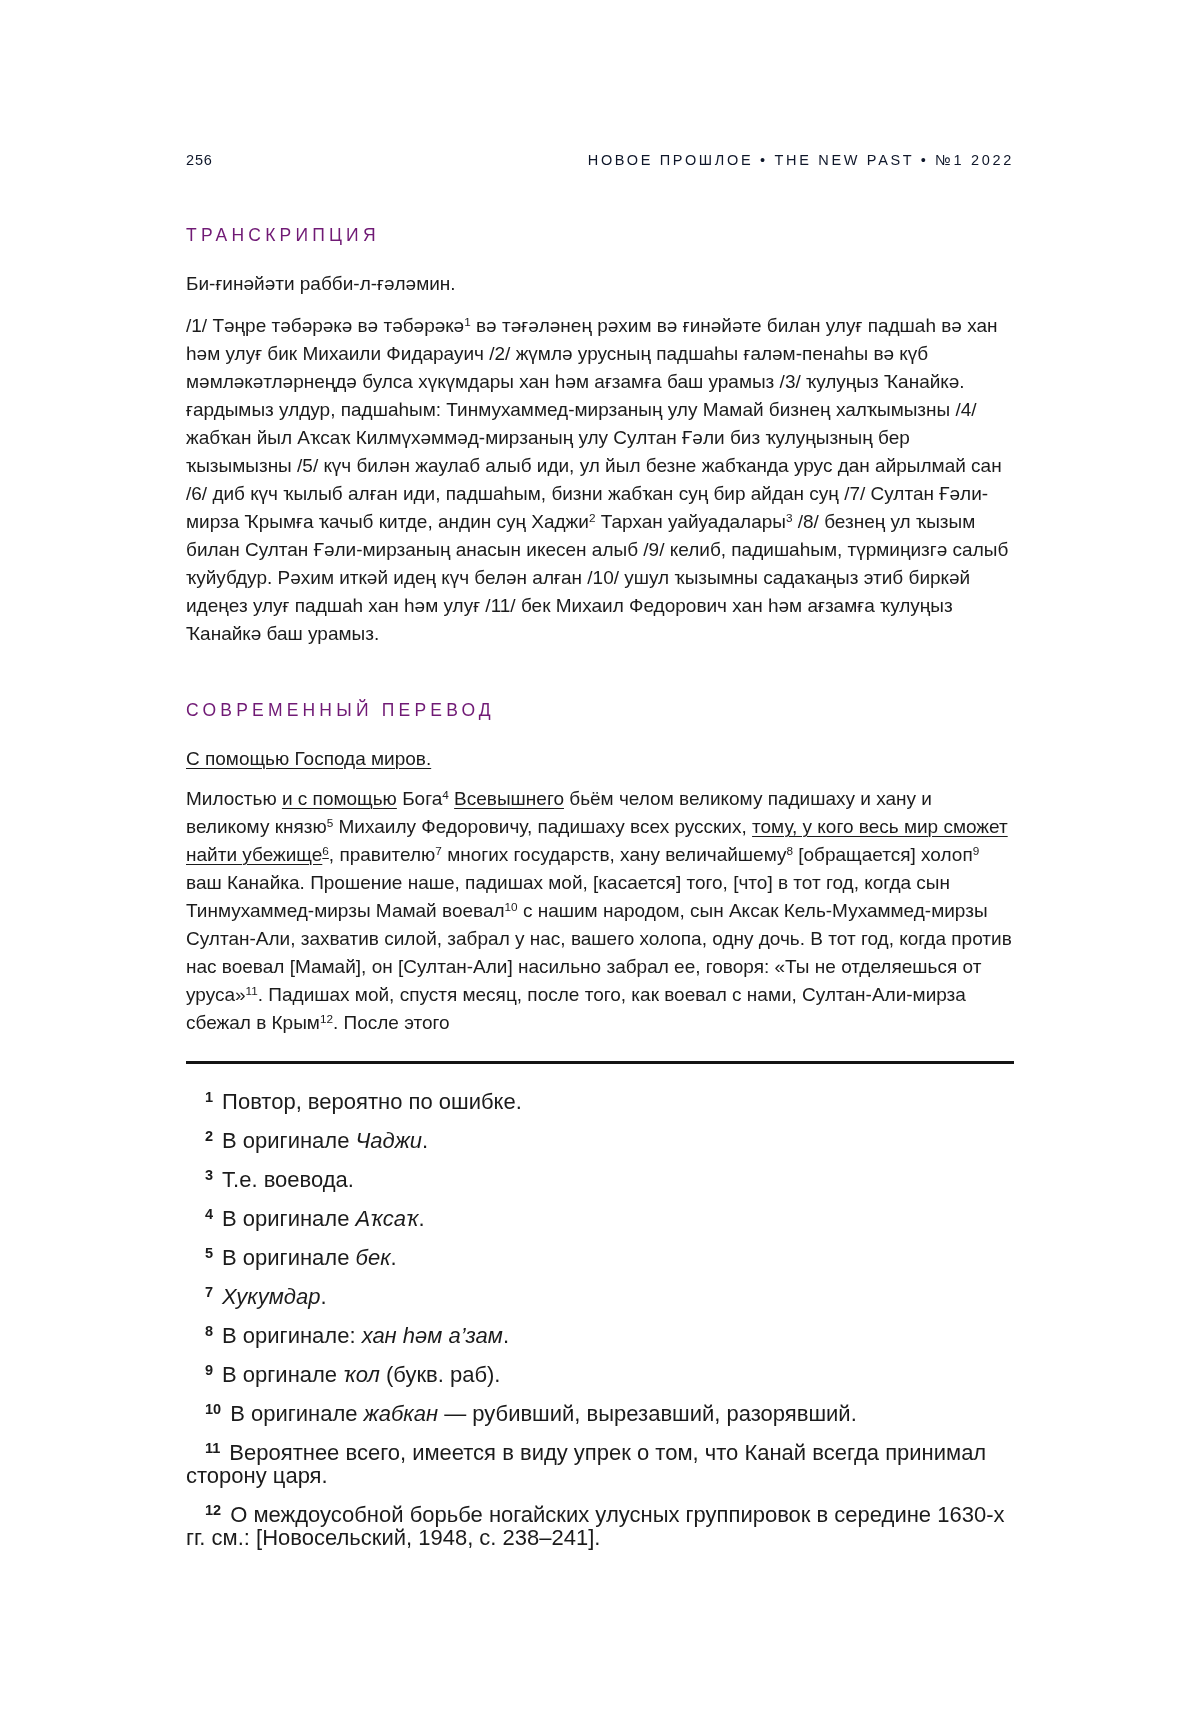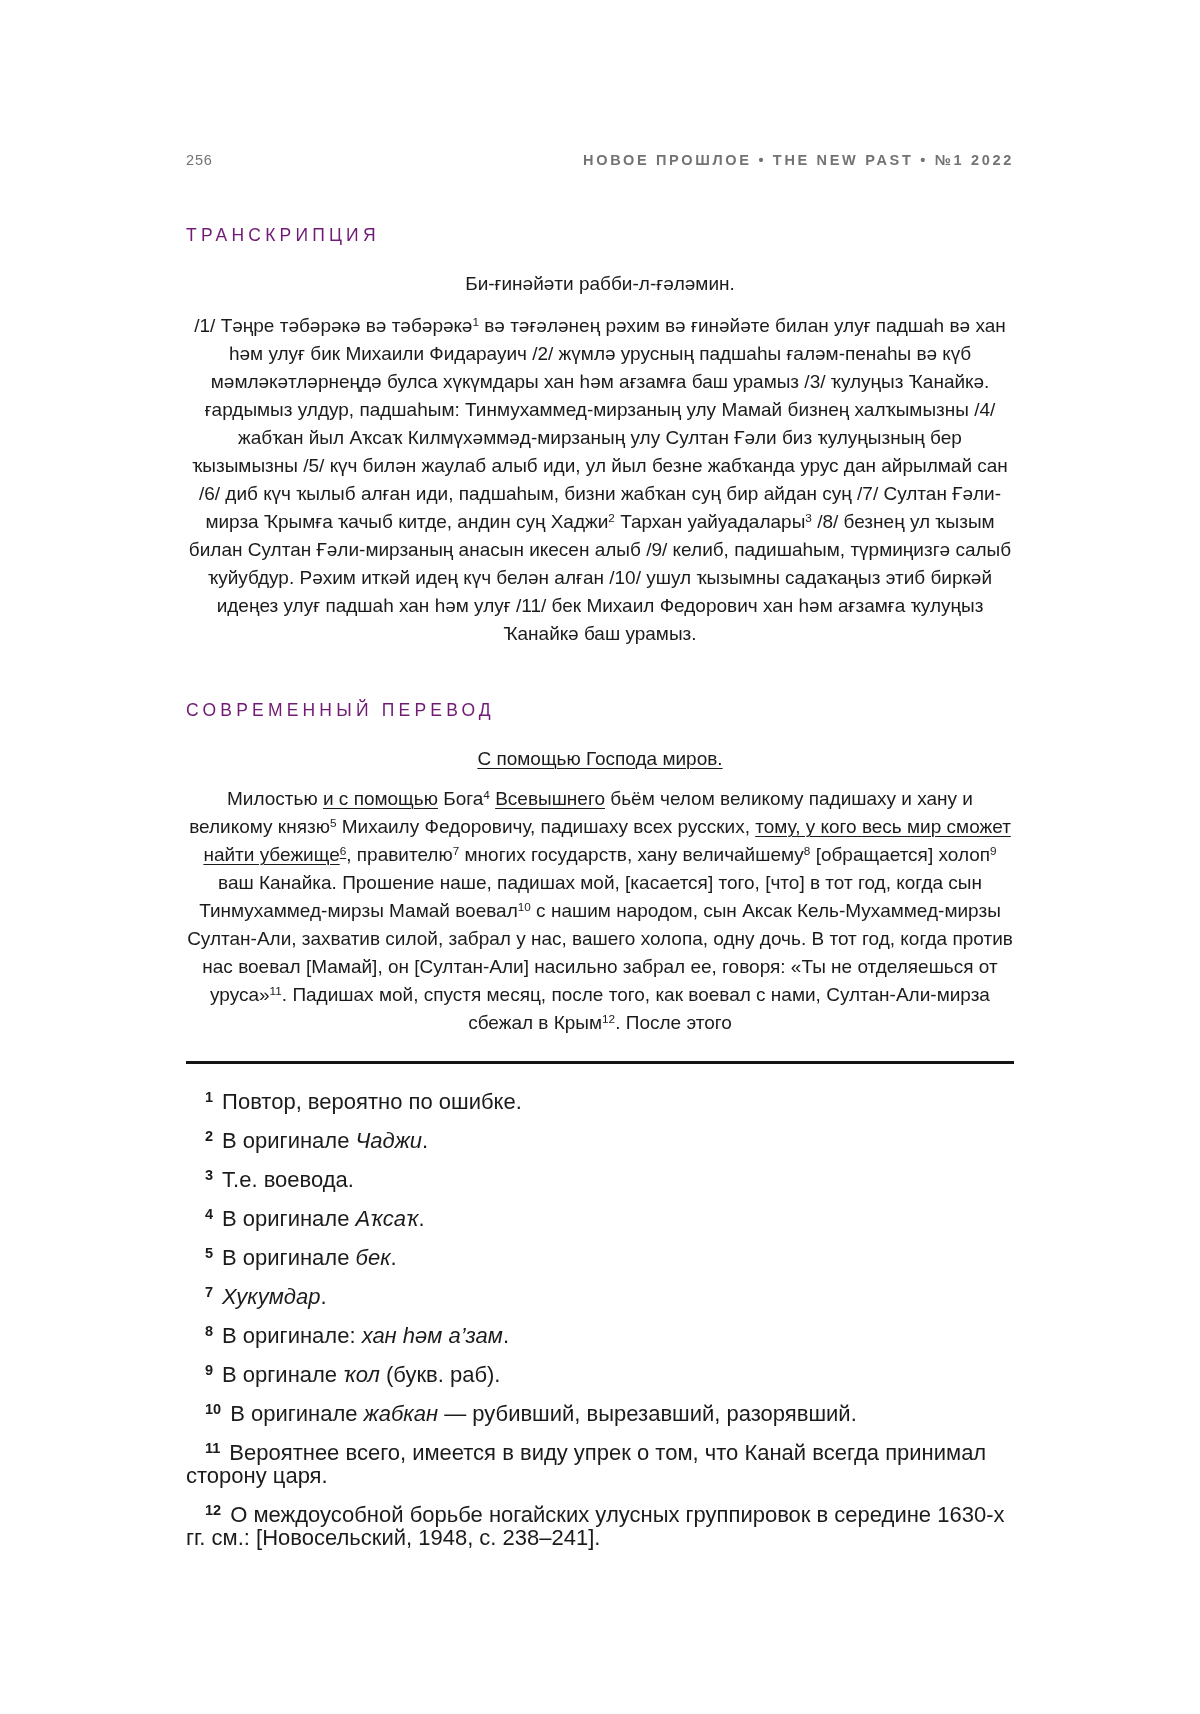--- a/index.html
+++ b/index.html
@@ -16,46 +16,46 @@
     height:1714px;
     padding:152px 186px 40px 186px;
     overflow:hidden;
     background:#ffffff;
   }
   .page-header {
     display:flex;
     justify-content:space-between;
     align-items:flex-end;
     font-size:14.5px;
-    color:#737373;
+    color:#0f172a;
   }
   .page-num {
     letter-spacing:0.06em;
     font-weight:400;
   }
   .journal-title {
     letter-spacing:0.185em;
-    font-weight:700;
+    font-weight:400;
     white-space:nowrap;
     padding-left:27px;
   }
   .section-heading {
     margin-top:57px;
     margin-bottom:24px;
     font-size:17.5px;
     font-weight:400;
     letter-spacing:0.24em;
     color:#701a75;
   }
   .section-heading.second { margin-top:52px; }
   .body-text {
     font-size:19px;
     line-height:28px;
     color:#1b1b1b;
-    text-align:center;
+    text-align:left;
   }
   .intro { margin-bottom:14px; }
   .lead  { margin-bottom:12px; }
   .body-text sup, .footnote sup {
     font-size:0.62em;
     line-height:0;
     position:relative;
     top:-0.55em;
     vertical-align:baseline;
   }

